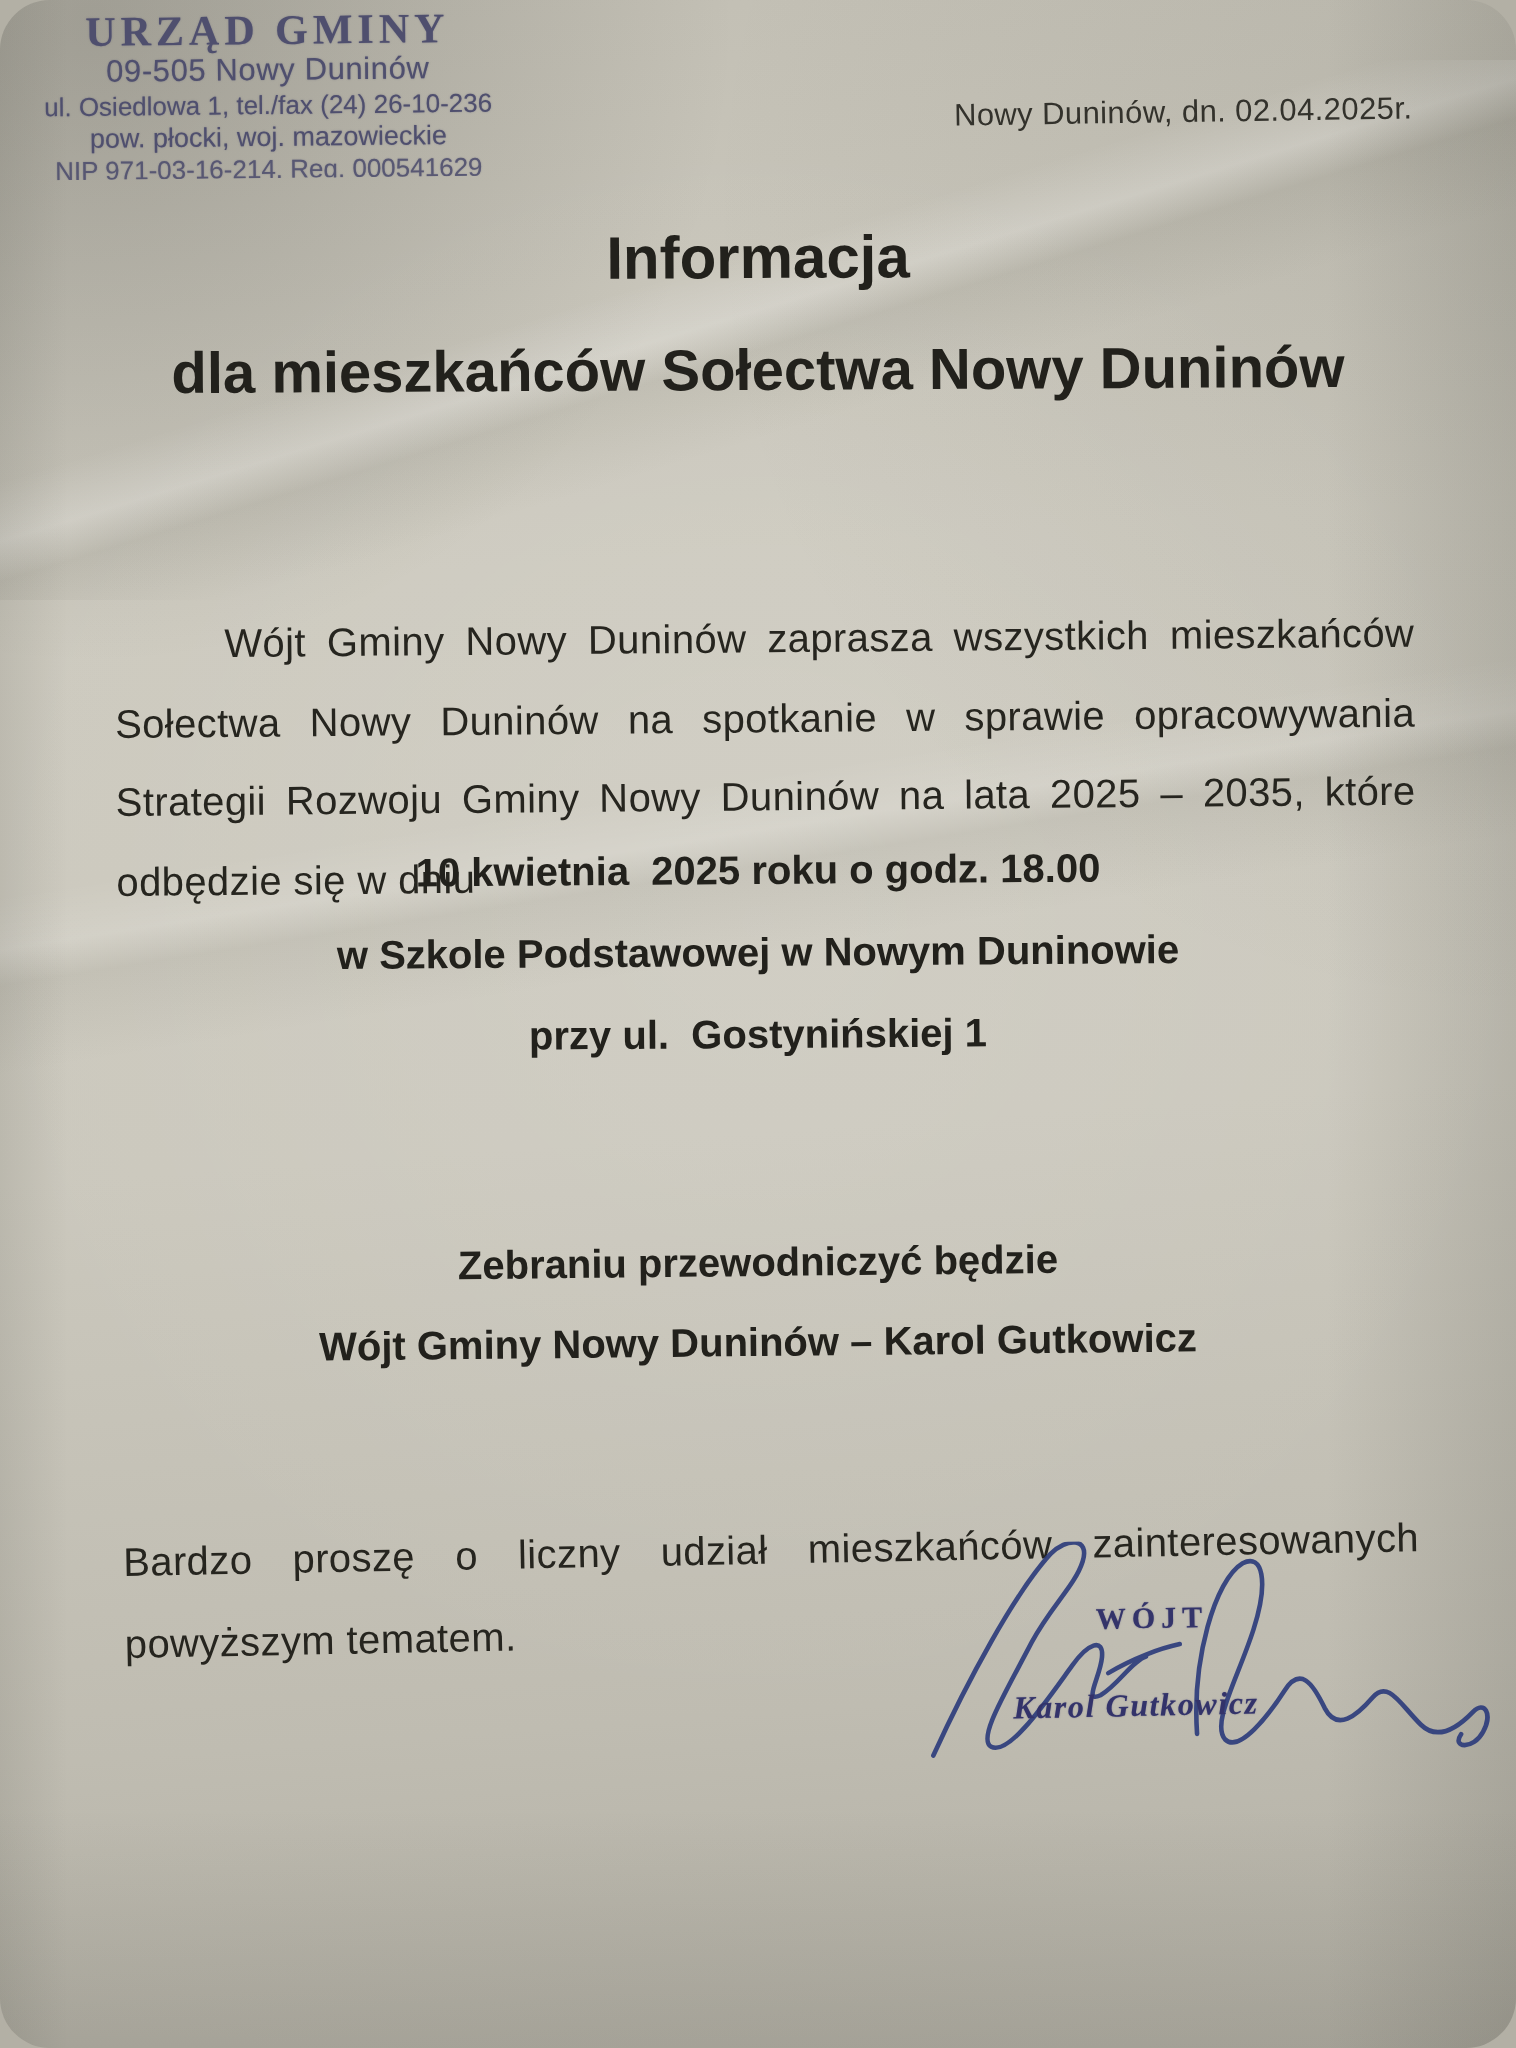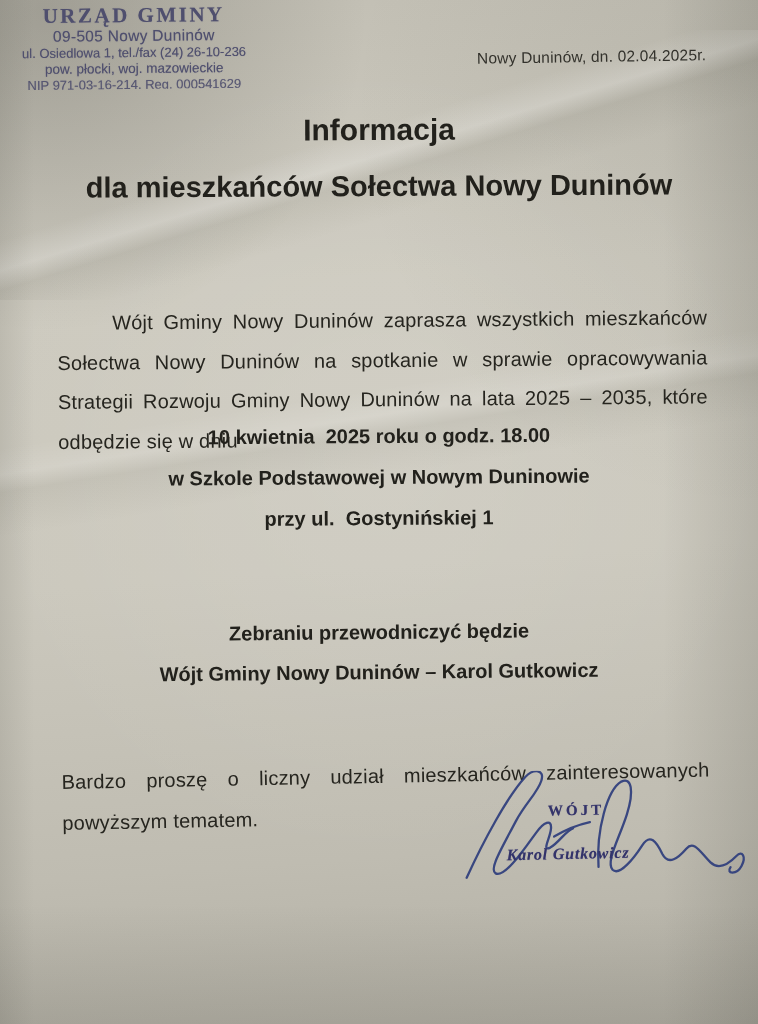--- a/index.html
+++ b/index.html
@@ -10,20 +10,21 @@
     background:#b3b0a5;
   }
   .paper {
     position:relative; width:758px; height:1024px; overflow:hidden;
     color:#26251f;
     background:
       radial-gradient(circle at 6% 1%, rgba(50,50,44,.24), rgba(50,50,44,0) 26%),
       radial-gradient(circle at 100% 10%, rgba(70,70,60,.10), rgba(70,70,60,0) 34%),
       radial-gradient(circle at 50% 45%, rgba(255,255,255,.10), rgba(255,255,255,0) 60%),
       linear-gradient(176deg, #c2bfb4 0%, #cdcabf 28%, #cbc8bd 55%, #bfbcb1 82%, #b2afa4 100%);
+    border-radius: 25px;
   }
   
   .crease-a { position:absolute; left:0; top:30px; width:758px; height:270px; pointer-events:none;
     background:linear-gradient(163deg, rgba(0,0,0,0) 42%, rgba(255,255,255,.20) 48%, rgba(70,70,58,.08) 52%, rgba(0,0,0,0) 61%); }
   .crease-b { position:absolute; left:0; top:250px; width:758px; height:330px; pointer-events:none;
     background:linear-gradient(171deg, rgba(0,0,0,0) 44%, rgba(255,255,255,.13) 50%, rgba(70,70,58,.07) 54%, rgba(0,0,0,0) 64%); }
   .crease-c { position:absolute; right:0; top:0; width:95px; height:1024px; pointer-events:none;
     background:linear-gradient(to left, rgba(58,58,50,.15), rgba(58,58,50,0)); }
   .crease-d { position:absolute; left:0; top:0; width:34px; height:1024px; pointer-events:none;
     background:linear-gradient(to right, rgba(58,58,50,.11), rgba(58,58,50,0)); }

